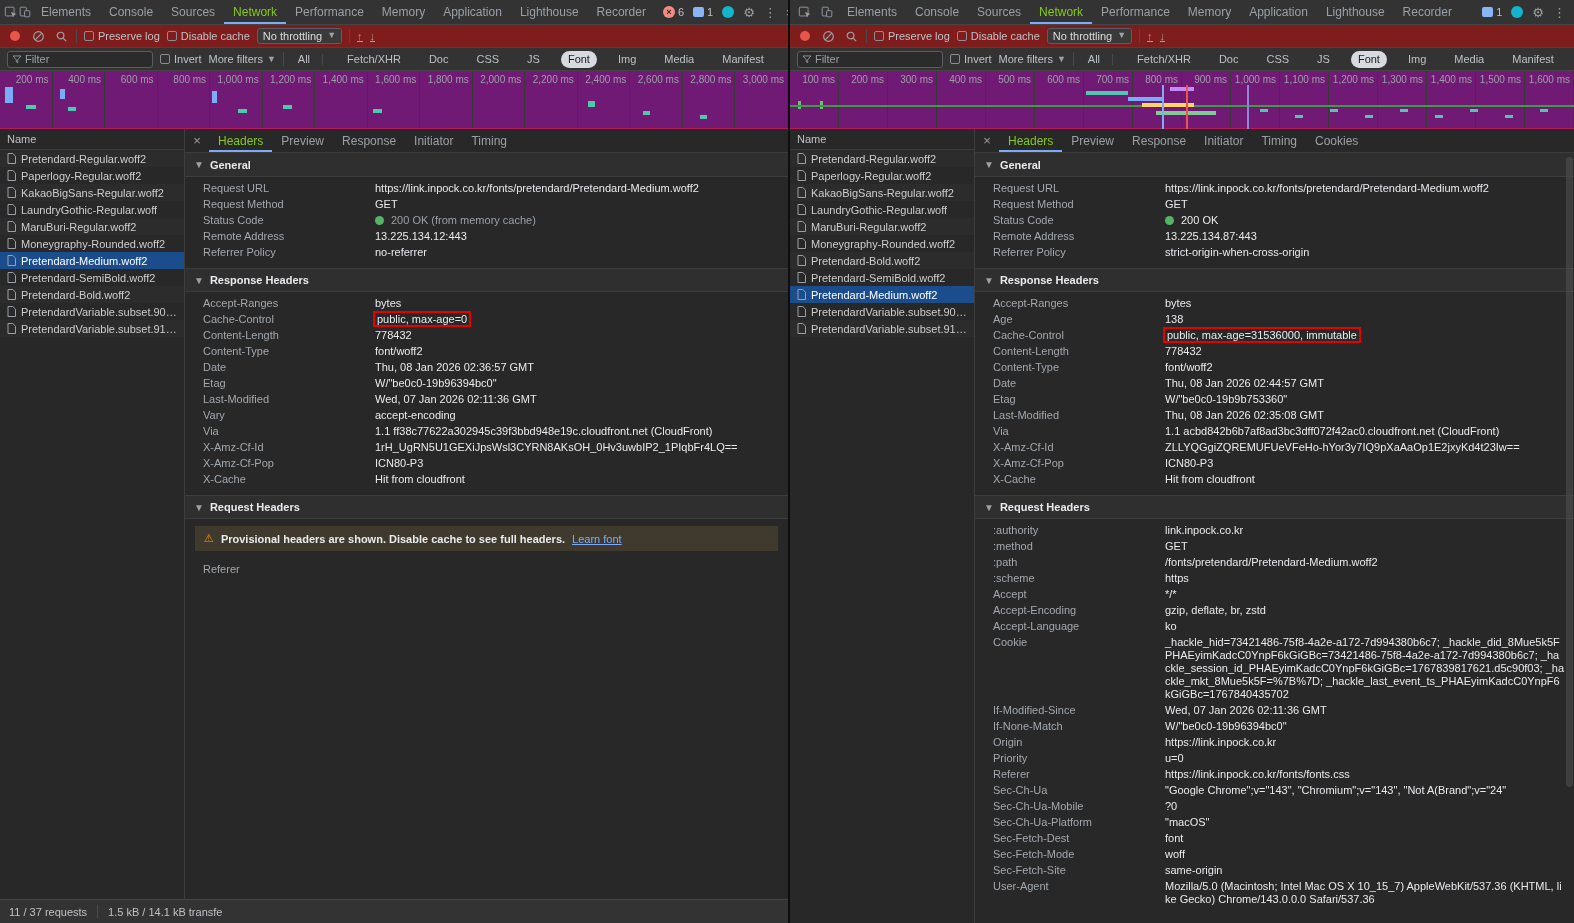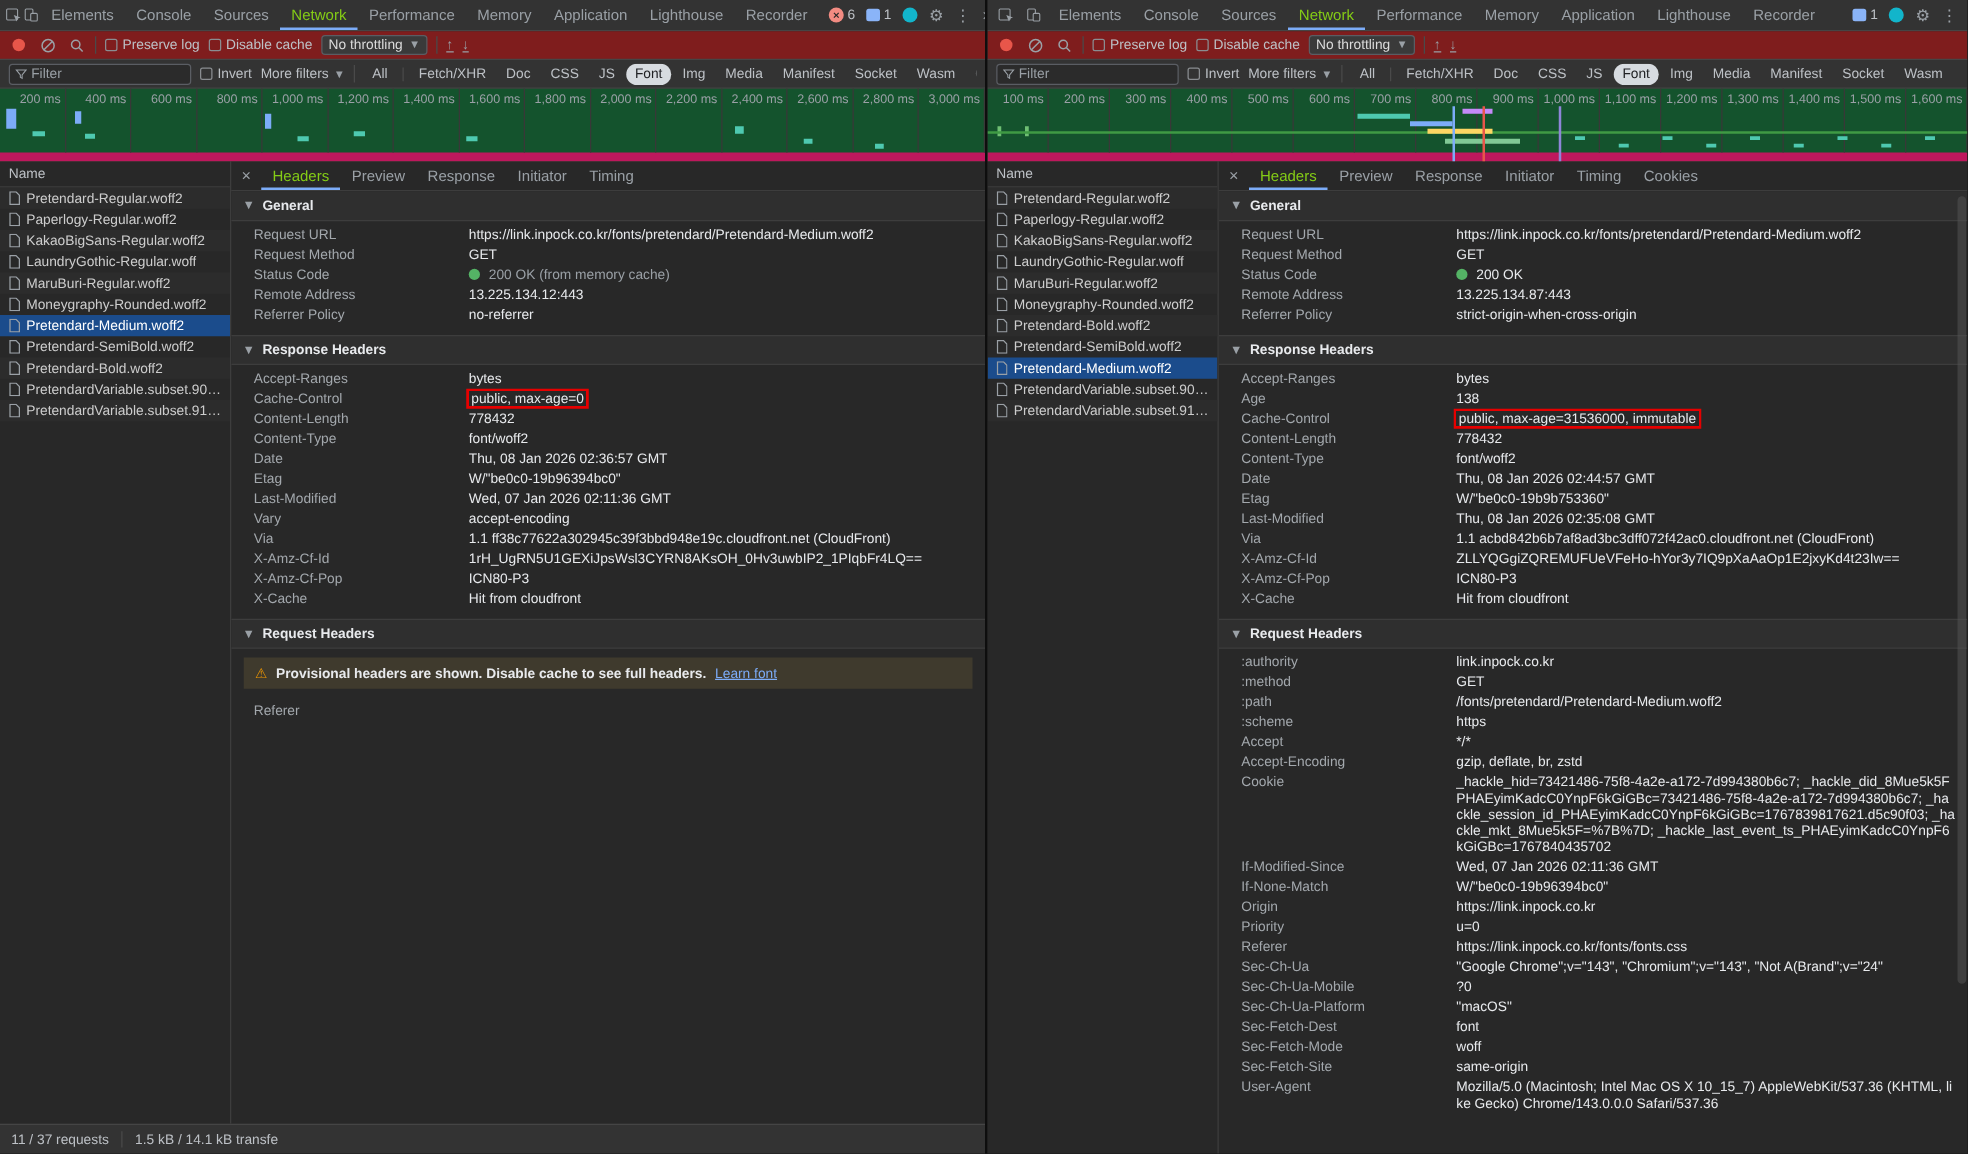--- a/index.html
+++ b/index.html
@@ -27,26 +27,26 @@
 .check{display:flex;align-items:center;gap:4px;color:#bdc1c6;white-space:nowrap}
 .box{width:10px;height:10px;border:1px solid #8a8d91;border-radius:2px;flex:none}
 .select{display:flex;gap:5px;border:1px solid #5a5d63;background:#3a3a3a;border-radius:3px;padding:1px 5px;color:#dcdcdc;white-space:nowrap}
 .caret{font-size:9px;color:#9aa0a6}
 .arrow-io{color:#9aa0a6;border-bottom:1px solid #9aa0a6;line-height:10px;font-size:11px}
 .filterbar{flex:none;height:23px;background:#333;display:flex;align-items:center;gap:7px;padding:0 7px;border-bottom:1px solid #454545}
 .filter-box{display:flex;align-items:center;gap:3px;border:1px solid #5a5d63;background:#2b2b2b;border-radius:3px;height:17px;padding:0 4px;width:146px;flex:none}
 .filter-box input{background:transparent;border:none;outline:none;color:#e8eaed;font:11px "Liberation Sans",sans-serif;width:100%}
 .filter-box input::placeholder{color:#9aa0a6}
 .dd{display:flex;align-items:center;gap:4px;color:#bdc1c6;white-space:nowrap}
-.chips{display:flex;align-items:center;gap:2px;overflow:hidden}
+.chips{display:flex;align-items:center;gap:14px;overflow:hidden}
 .chip{height:17px;display:flex;align-items:center;padding:0 7px;border-radius:9px;color:#bdc1c6;white-space:nowrap}
 .chip.active{background:#d7dbe0;color:#202124}
 .chip.divider-after{margin-right:9px;position:relative}
 .chip.divider-after::after{content:'';position:absolute;right:-6px;top:3px;width:1px;height:11px;background:#4a4a4a}
-.timeline{flex:none;height:58px;position:relative;border-bottom:7px solid #be185d;background:#14532d}
+.timeline{flex:none;height:58px;position:relative;border-bottom:1px solid #be185d;background:#701a75}
 .ticks{display:flex;height:100%}
 .tick{flex:1;border-right:1px solid #383838;font-size:10px;color:#9aa0a6;text-align:right;padding:3px 3px 0 0;white-space:nowrap;overflow:hidden}
 .bars{position:absolute;inset:0;pointer-events:none}
 .bar{position:absolute}
 .main{flex:1;display:flex;min-height:0}
 .request-list{width:185px;flex:none;border-right:1px solid #3d3d3d;display:flex;flex-direction:column;overflow:hidden}
 .rl-header{flex:none;height:21px;display:flex;align-items:center;padding:0 7px;border-bottom:1px solid #3d3d3d;color:#bdc1c6}
 .rl-rows{flex:1;overflow:hidden}
 .rl-row{height:17px;display:flex;align-items:center;gap:5px;padding:0 7px;white-space:nowrap;overflow:hidden}
 .rl-row:nth-of-type(odd){background:#2c2c2c}
@@ -932,20 +932,24 @@
             </div>
             <div class="hrow">
               <div class="hname">Accept</div>
               <div class="hvalue"><span class="hval">*/*</span></div>
             </div>
             <div class="hrow">
               <div class="hname">Accept-Encoding</div>
               <div class="hvalue"><span class="hval">gzip, deflate, br, zstd</span></div>
             </div>
             <div class="hrow">
+              <div class="hname">Accept-Language</div>
+              <div class="hvalue"><span class="hval">ko</span></div>
+            </div>
+            <div class="hrow">
               <div class="hname">Cookie</div>
               <div class="hvalue"><span class="hval">_hackle_hid=73421486-75f8-4a2e-a172-7d994380b6c7; _hackle_did_8Mue5k5FPHAEyimKadcC0YnpF6kGiGBc=73421486-75f8-4a2e-a172-7d994380b6c7; _hackle_session_id_PHAEyimKadcC0YnpF6kGiGBc=1767839817621.d5c90f03; _hackle_mkt_8Mue5k5F=%7B%7D; _hackle_last_event_ts_PHAEyimKadcC0YnpF6kGiGBc=1767840435702</span></div>
             </div>
             <div class="hrow">
               <div class="hname">If-Modified-Since</div>
               <div class="hvalue"><span class="hval">Wed, 07 Jan 2026 02:11:36 GMT</span></div>
             </div>
             <div class="hrow">
               <div class="hname">If-None-Match</div>
               <div class="hvalue"><span class="hval">W/"be0c0-19b96394bc0"</span></div>

